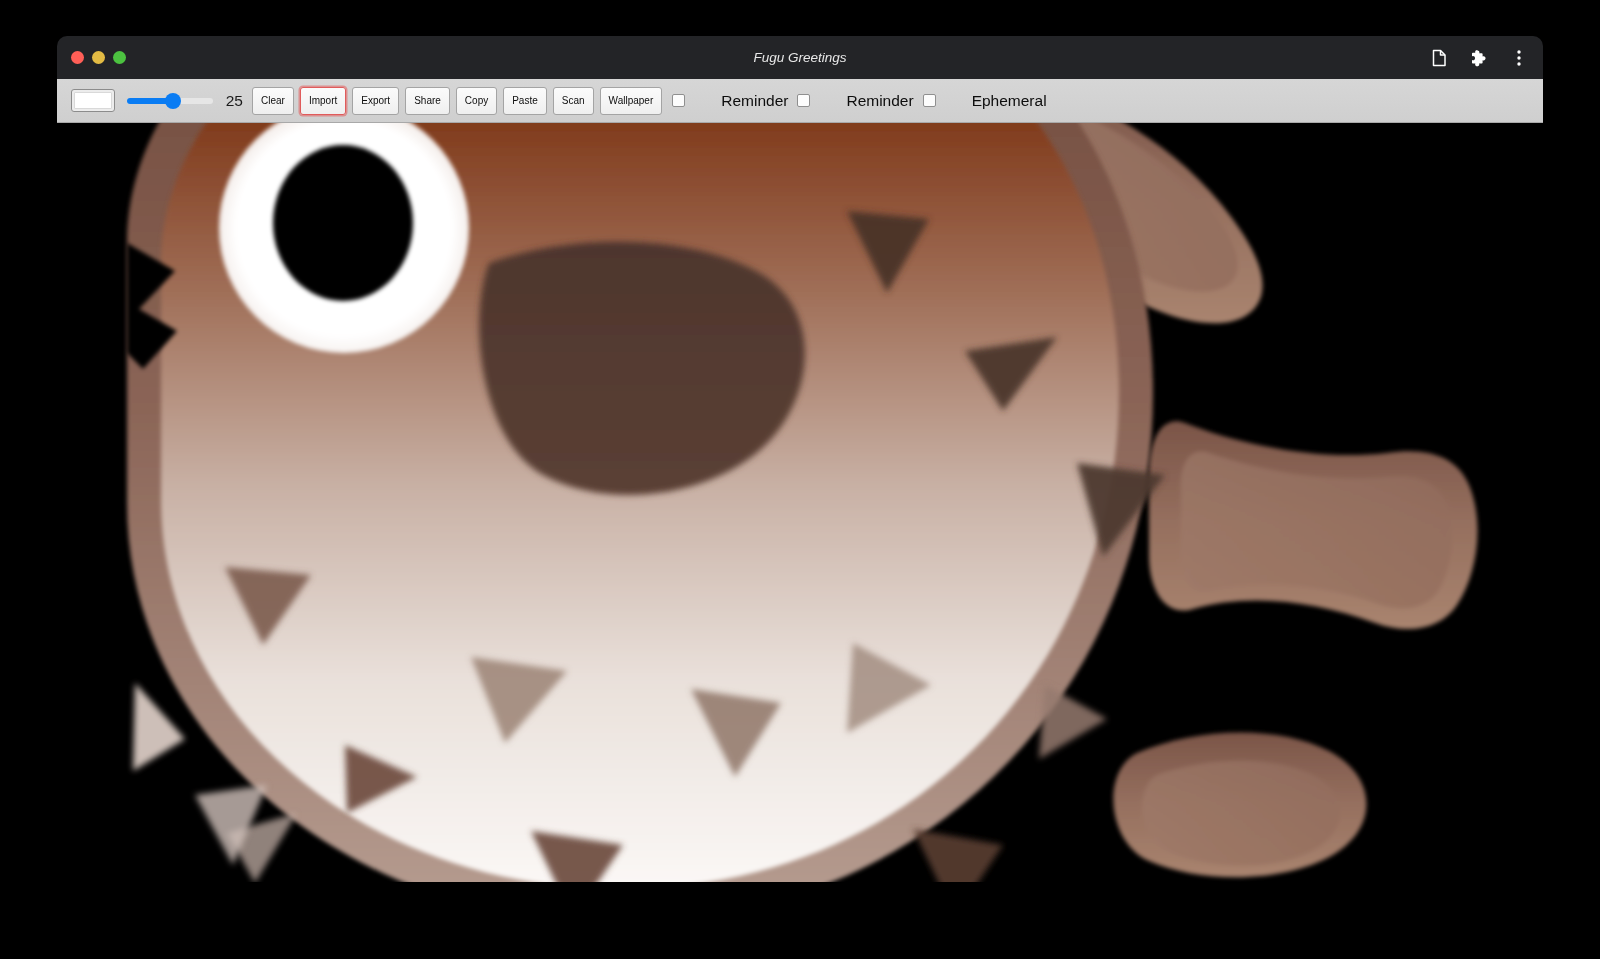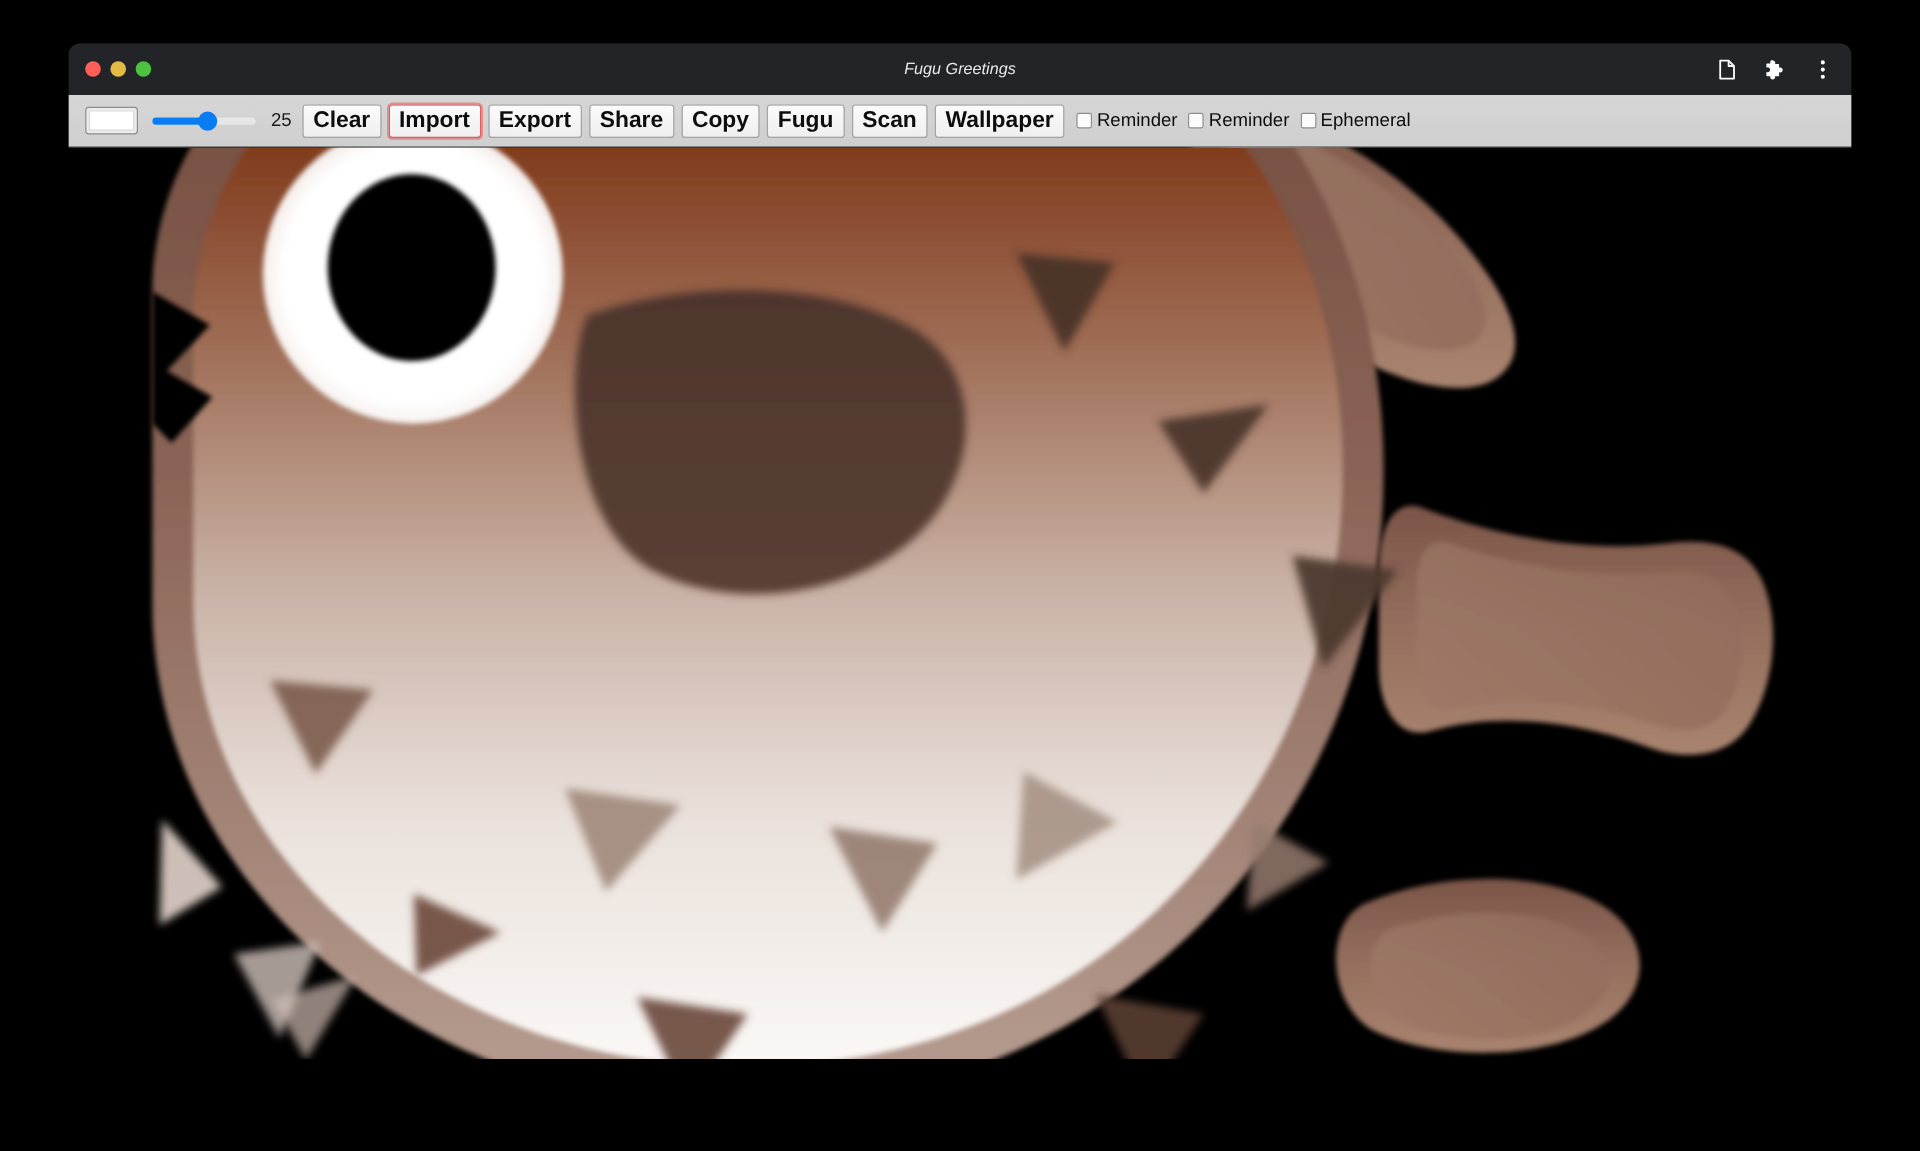--- a/index.html
+++ b/index.html
@@ -164,45 +164,45 @@
   .slider-value {
     font-size: 15.5px;
     color: #1b1b1b;
     margin-right: 9px;
     min-width: 20px;
     text-align: right;
   }
 
   .tb-btn {
     font-family: "Liberation Sans", sans-serif;
-    font-size: 19px;
+    font-size: 10px;
     color: #0d0d0d;
     background: linear-gradient(#fbfbfb, #efefef);
     border: 1px solid #a4a4a4;
     border-radius: 3px;
     padding: 3px 8px 4px 8px;
     margin-right: 6px;
     cursor: pointer;
     line-height: 19px;
-    font-weight: bold;
   }
   .tb-btn.focused {
     border: 1px solid #e05b5b;
     box-shadow: 0 0 0 1.5px rgba(228,90,90,0.55);
     text-align: center;
   }
 
   .tb-check {
     display: inline-flex;
     align-items: center;
     font-size: 15.5px;
     color: #0d0d0d;
     margin-right: 5px;
     cursor: pointer;
     margin-left: 4px;
+    gap: 32px;
   }
   .tb-check .box {
     width: 13px;
     height: 13px;
     border: 1px solid #8f8f8f;
     background: #fcfcfc;
     border-radius: 2px;
     margin-right: 4px;
     box-sizing: border-box;
     display: inline-block;
@@ -271,21 +271,21 @@
         <span class="thumb"></span>
       </div>
 
       <span class="slider-value">25</span>
 
       <button class="tb-btn">Clear</button>
       <button class="tb-btn focused">Import</button>
       <button class="tb-btn">Export</button>
       <button class="tb-btn">Share</button>
       <button class="tb-btn">Copy</button>
-      <button class="tb-btn">Fugu</button>
+      <button class="tb-btn">Paste</button>
       <button class="tb-btn">Scan</button>
       <button class="tb-btn">Wallpaper</button>
 
       <label class="tb-check">
         <span class="box"></span>
         <span>Reminder</span>
       </label>
       <label class="tb-check">
         <span class="box"></span>
         <span>Reminder</span>

